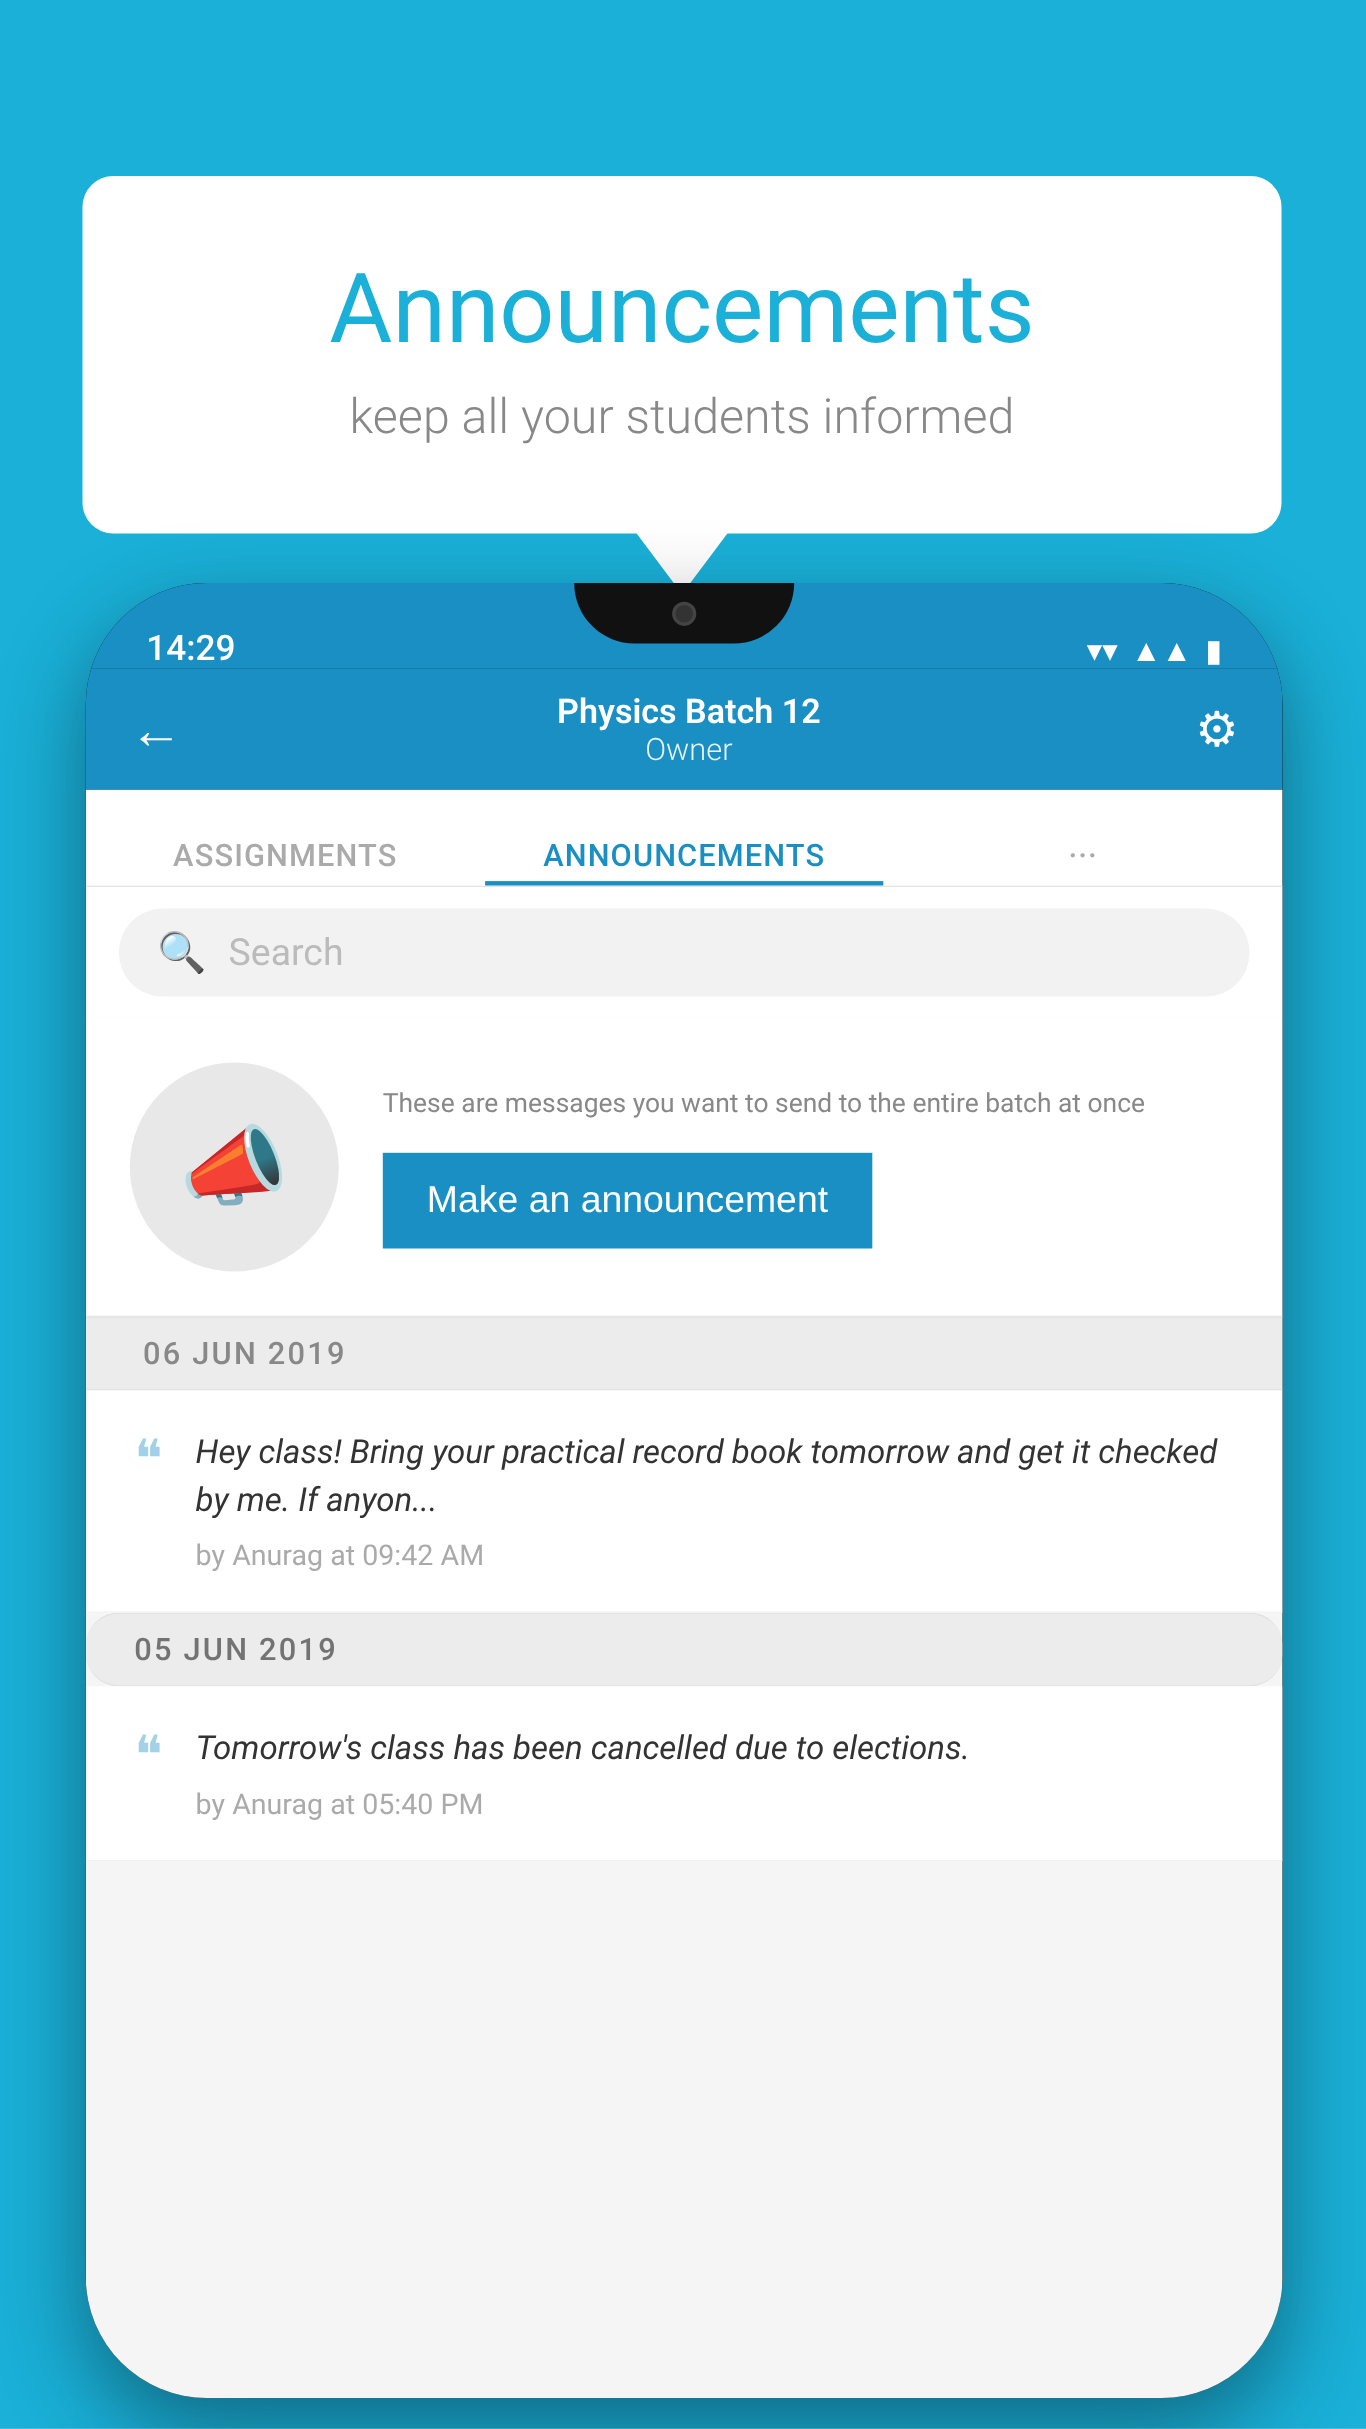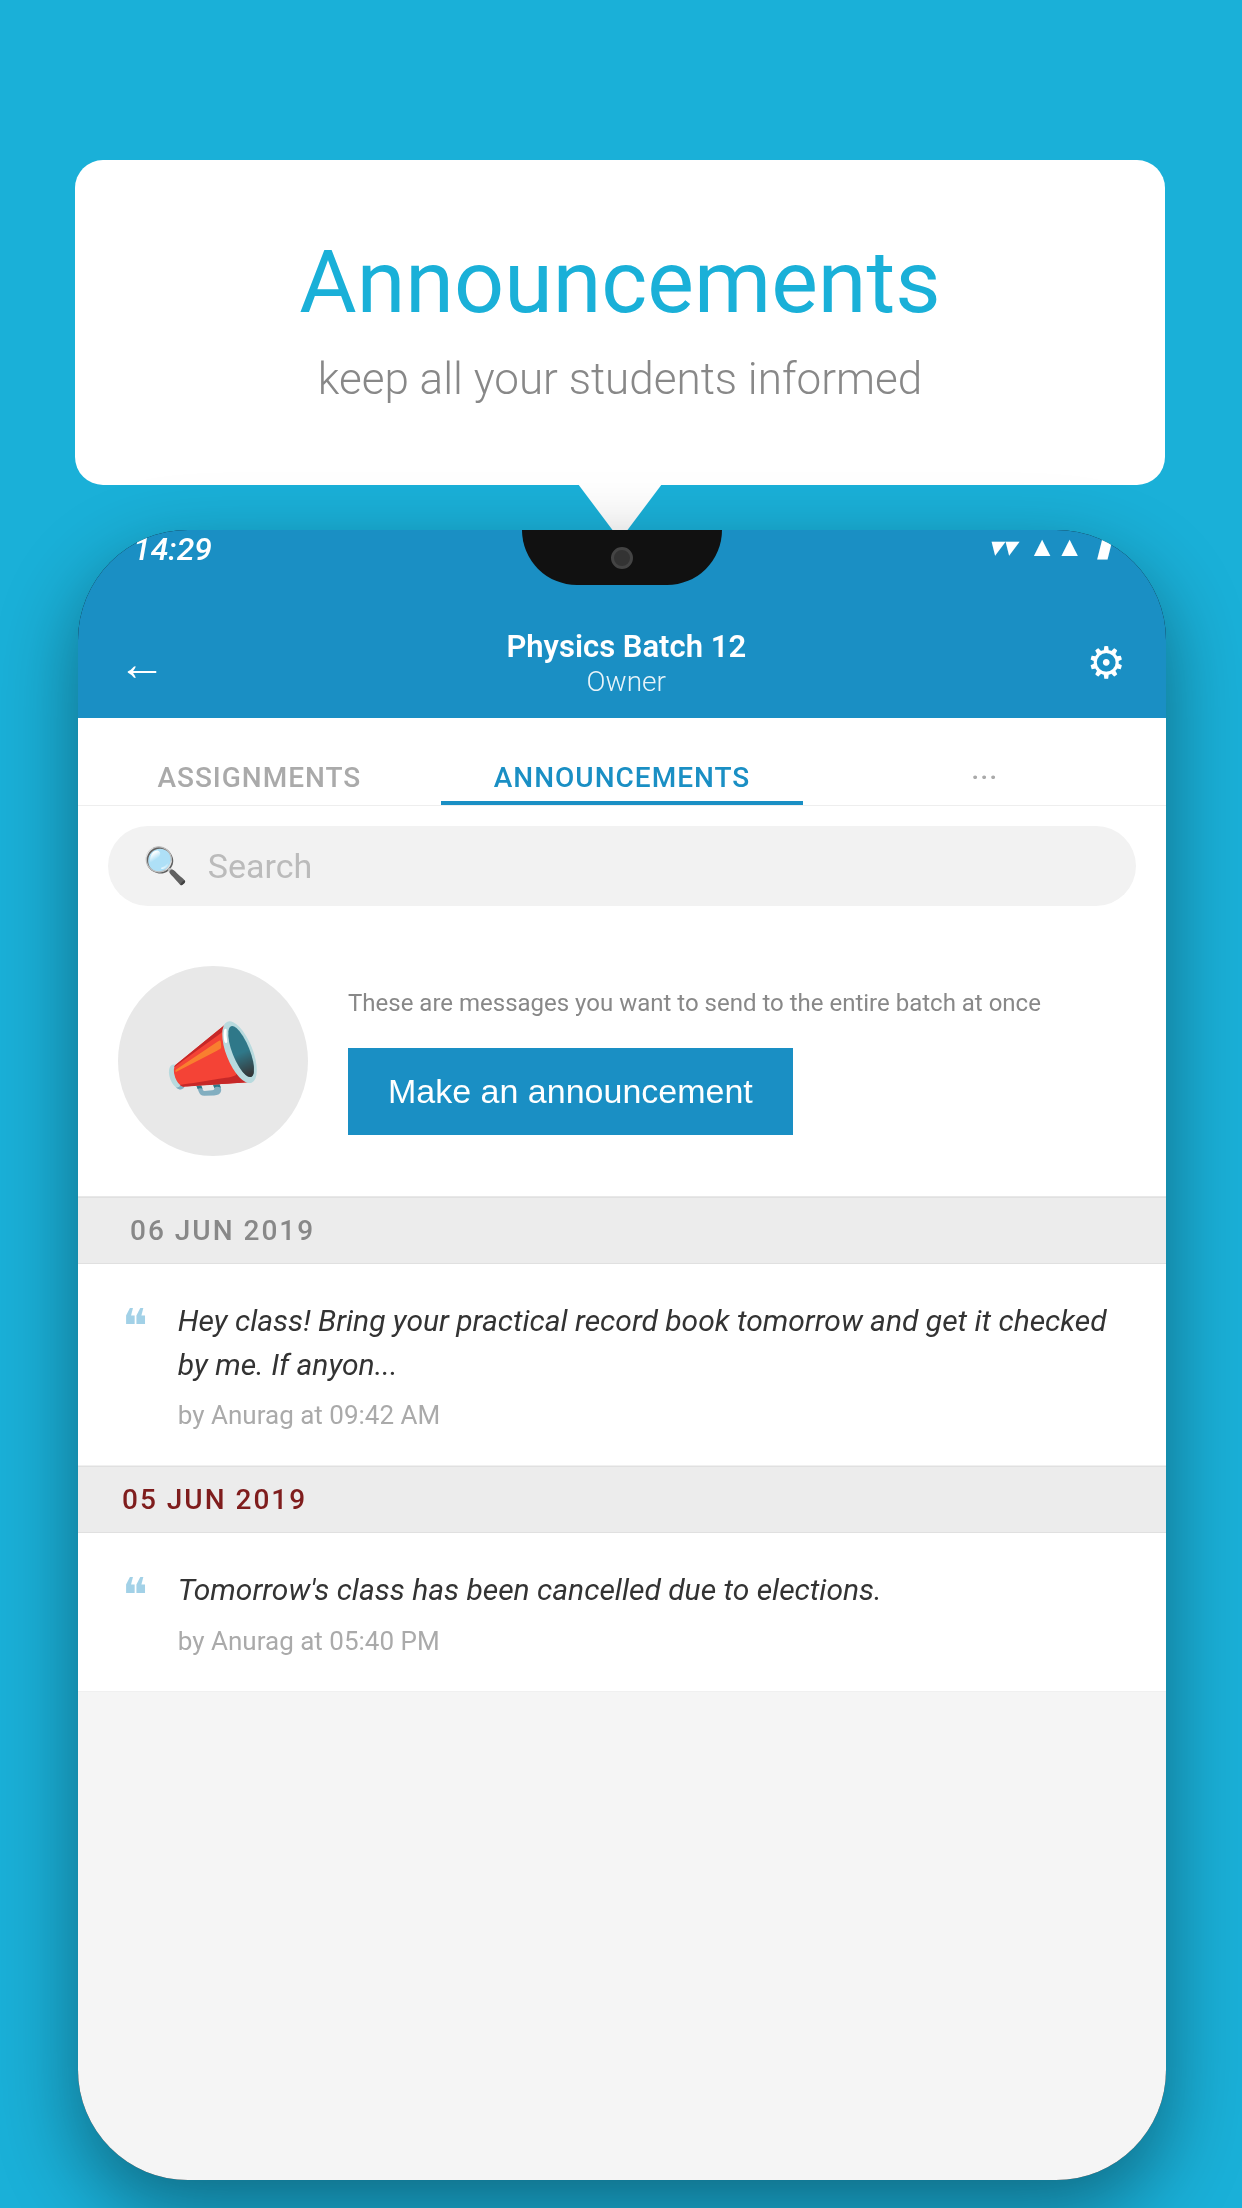--- a/index.html
+++ b/index.html
@@ -62,25 +62,24 @@
       border-radius: 110px;
       box-shadow: 0 30px 80px rgba(0,0,0,0.4);
       overflow: hidden;
     }
 
     
     .phone-status-bar {
       height: 78px;
       background: #1a8fc4;
       display: flex;
-      align-items: flex-start;
+      align-items: flex-end;
       justify-content: space-between;
       padding: 0 55px;
       position: relative;
-      font-style: italic;
     }
 
     .notch {
       position: absolute;
       top: 0;
       left: 50%;
       transform: translateX(-50%);
       width: 200px;
       height: 55px;
       background: #111;
@@ -307,25 +306,26 @@
     .announcement-meta {
       font-size: 26px;
       color: #aaa;
     }
 
     
     .date-divider-2 {
       background: #ececec;
       padding: 16px 44px;
       font-size: 28px;
-      color: #7f1d1d;
+      color: #737373;
       font-weight: 500;
       letter-spacing: 2px;
       border-top: 1px solid #e0e0e0;
       border-bottom: 1px solid #e0e0e0;
+      border-radius: 30px;
     }
   </style>
 </head>
 <body>
 
 <div class="announcement-card">
   <div class="announcement-card-title">Announcements</div>
   <div class="announcement-card-subtitle">keep all your students informed</div>
 </div>
 

